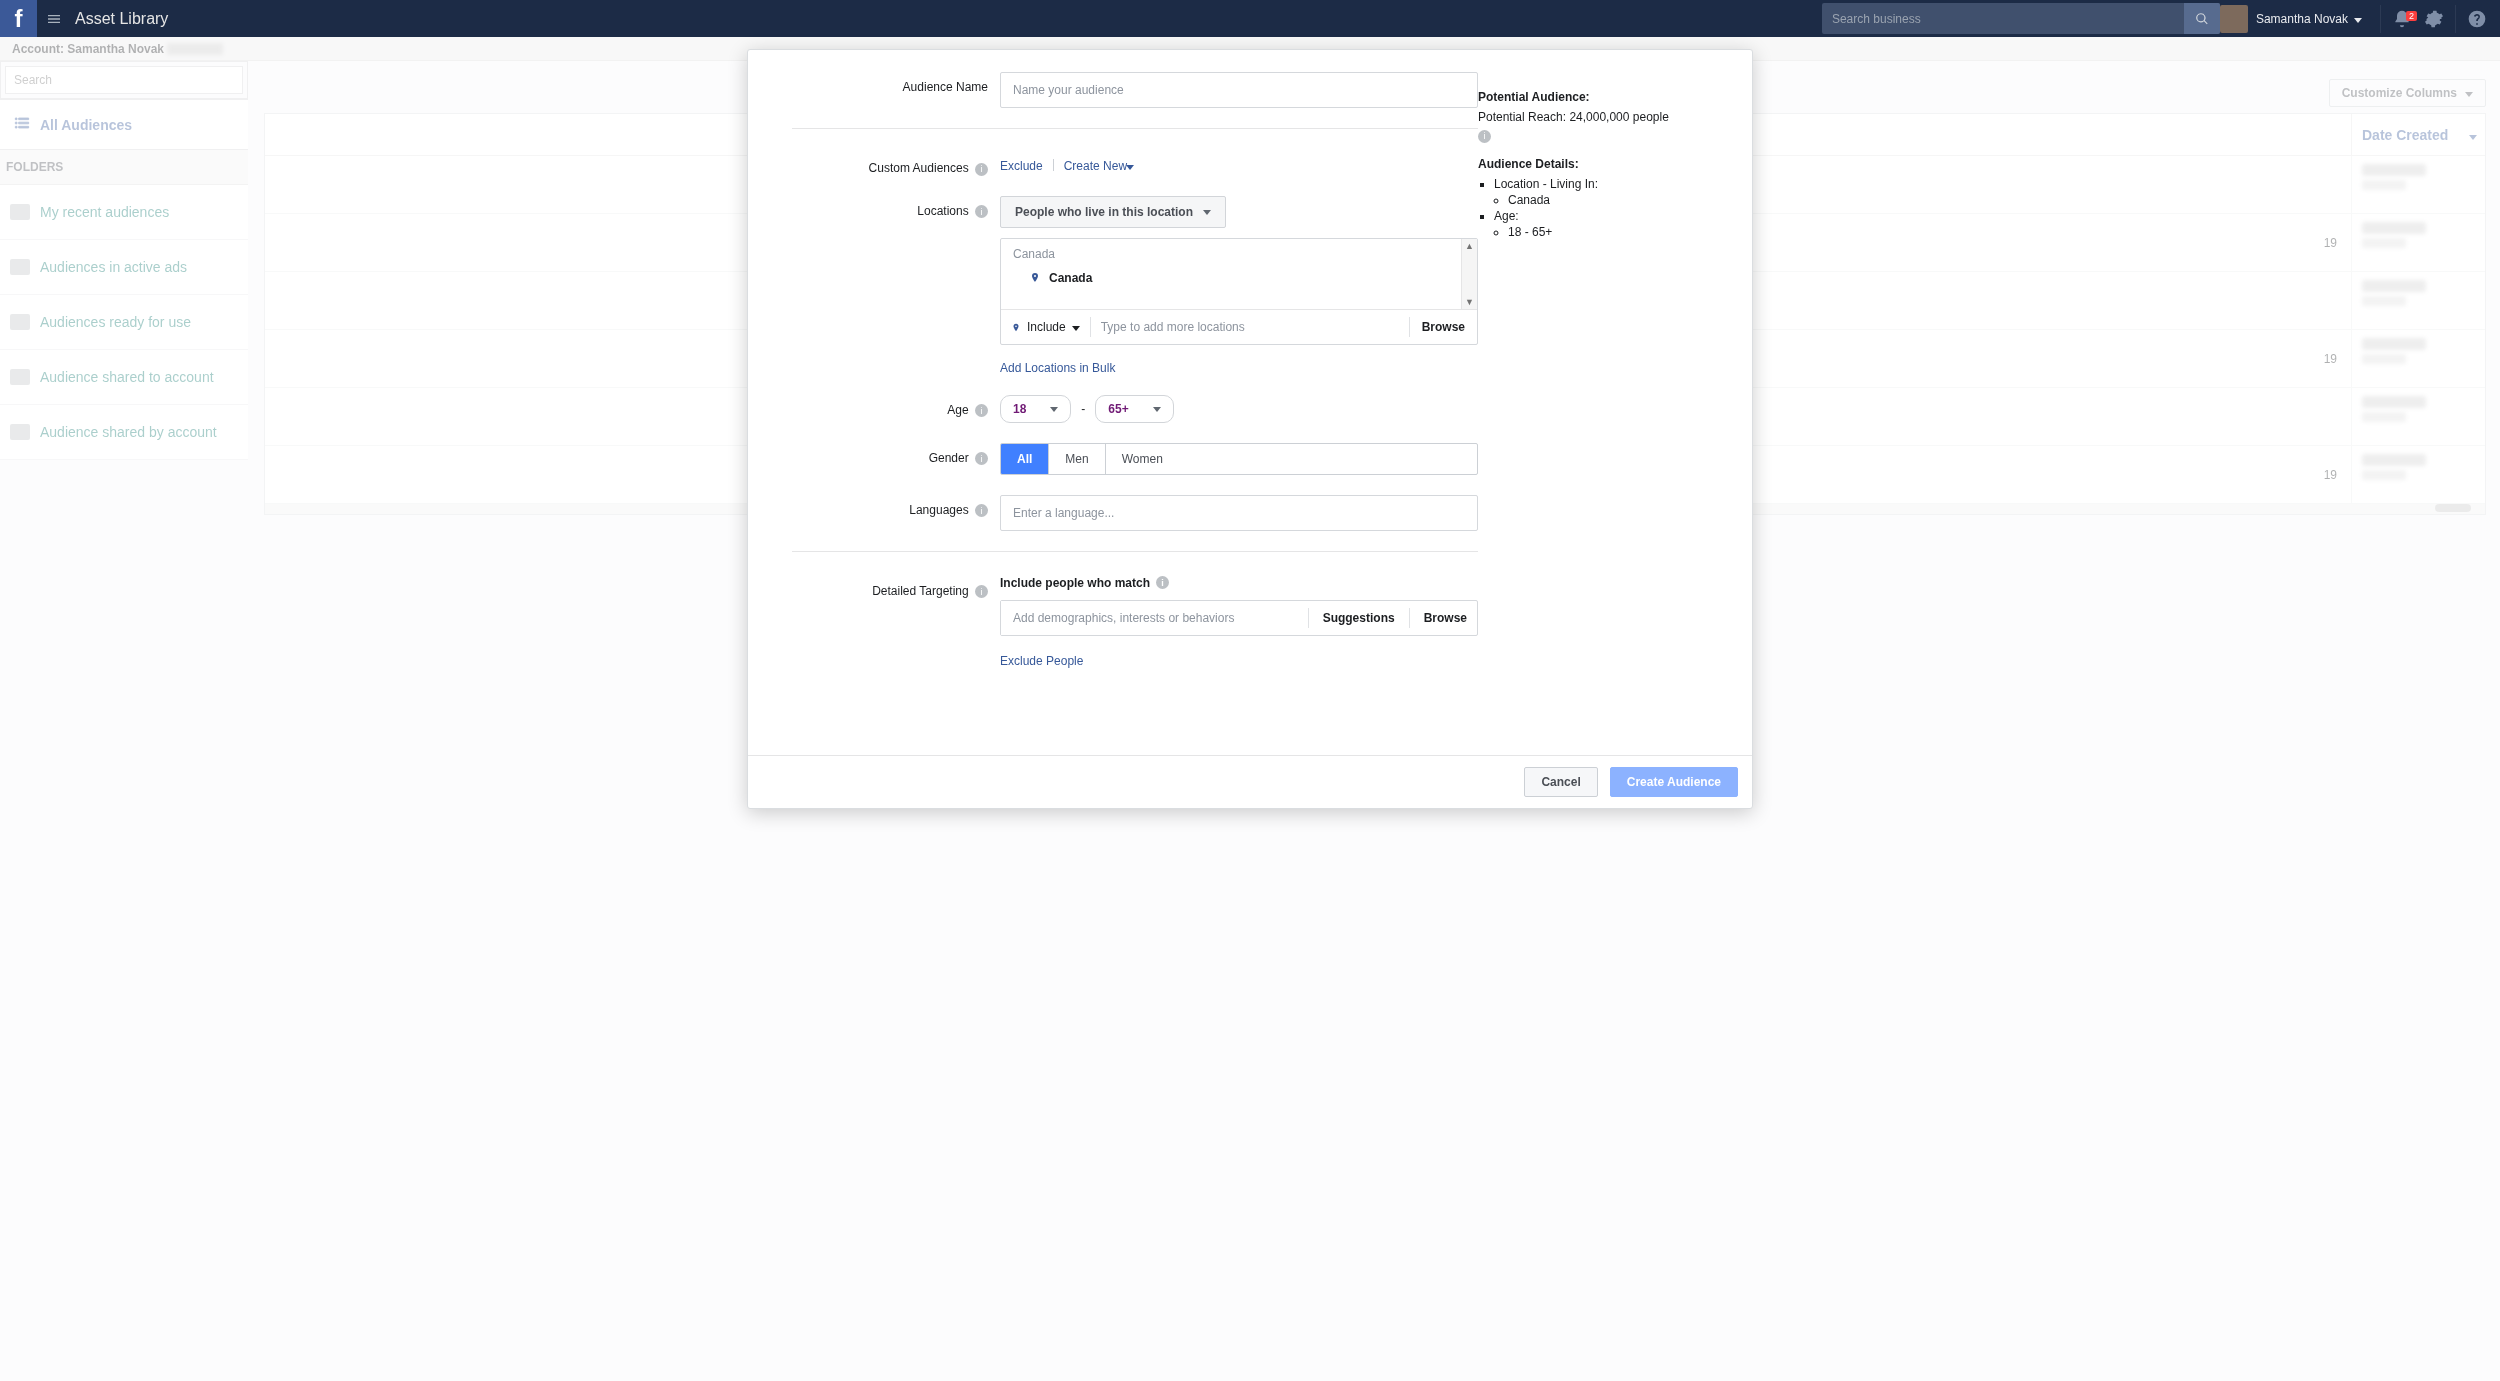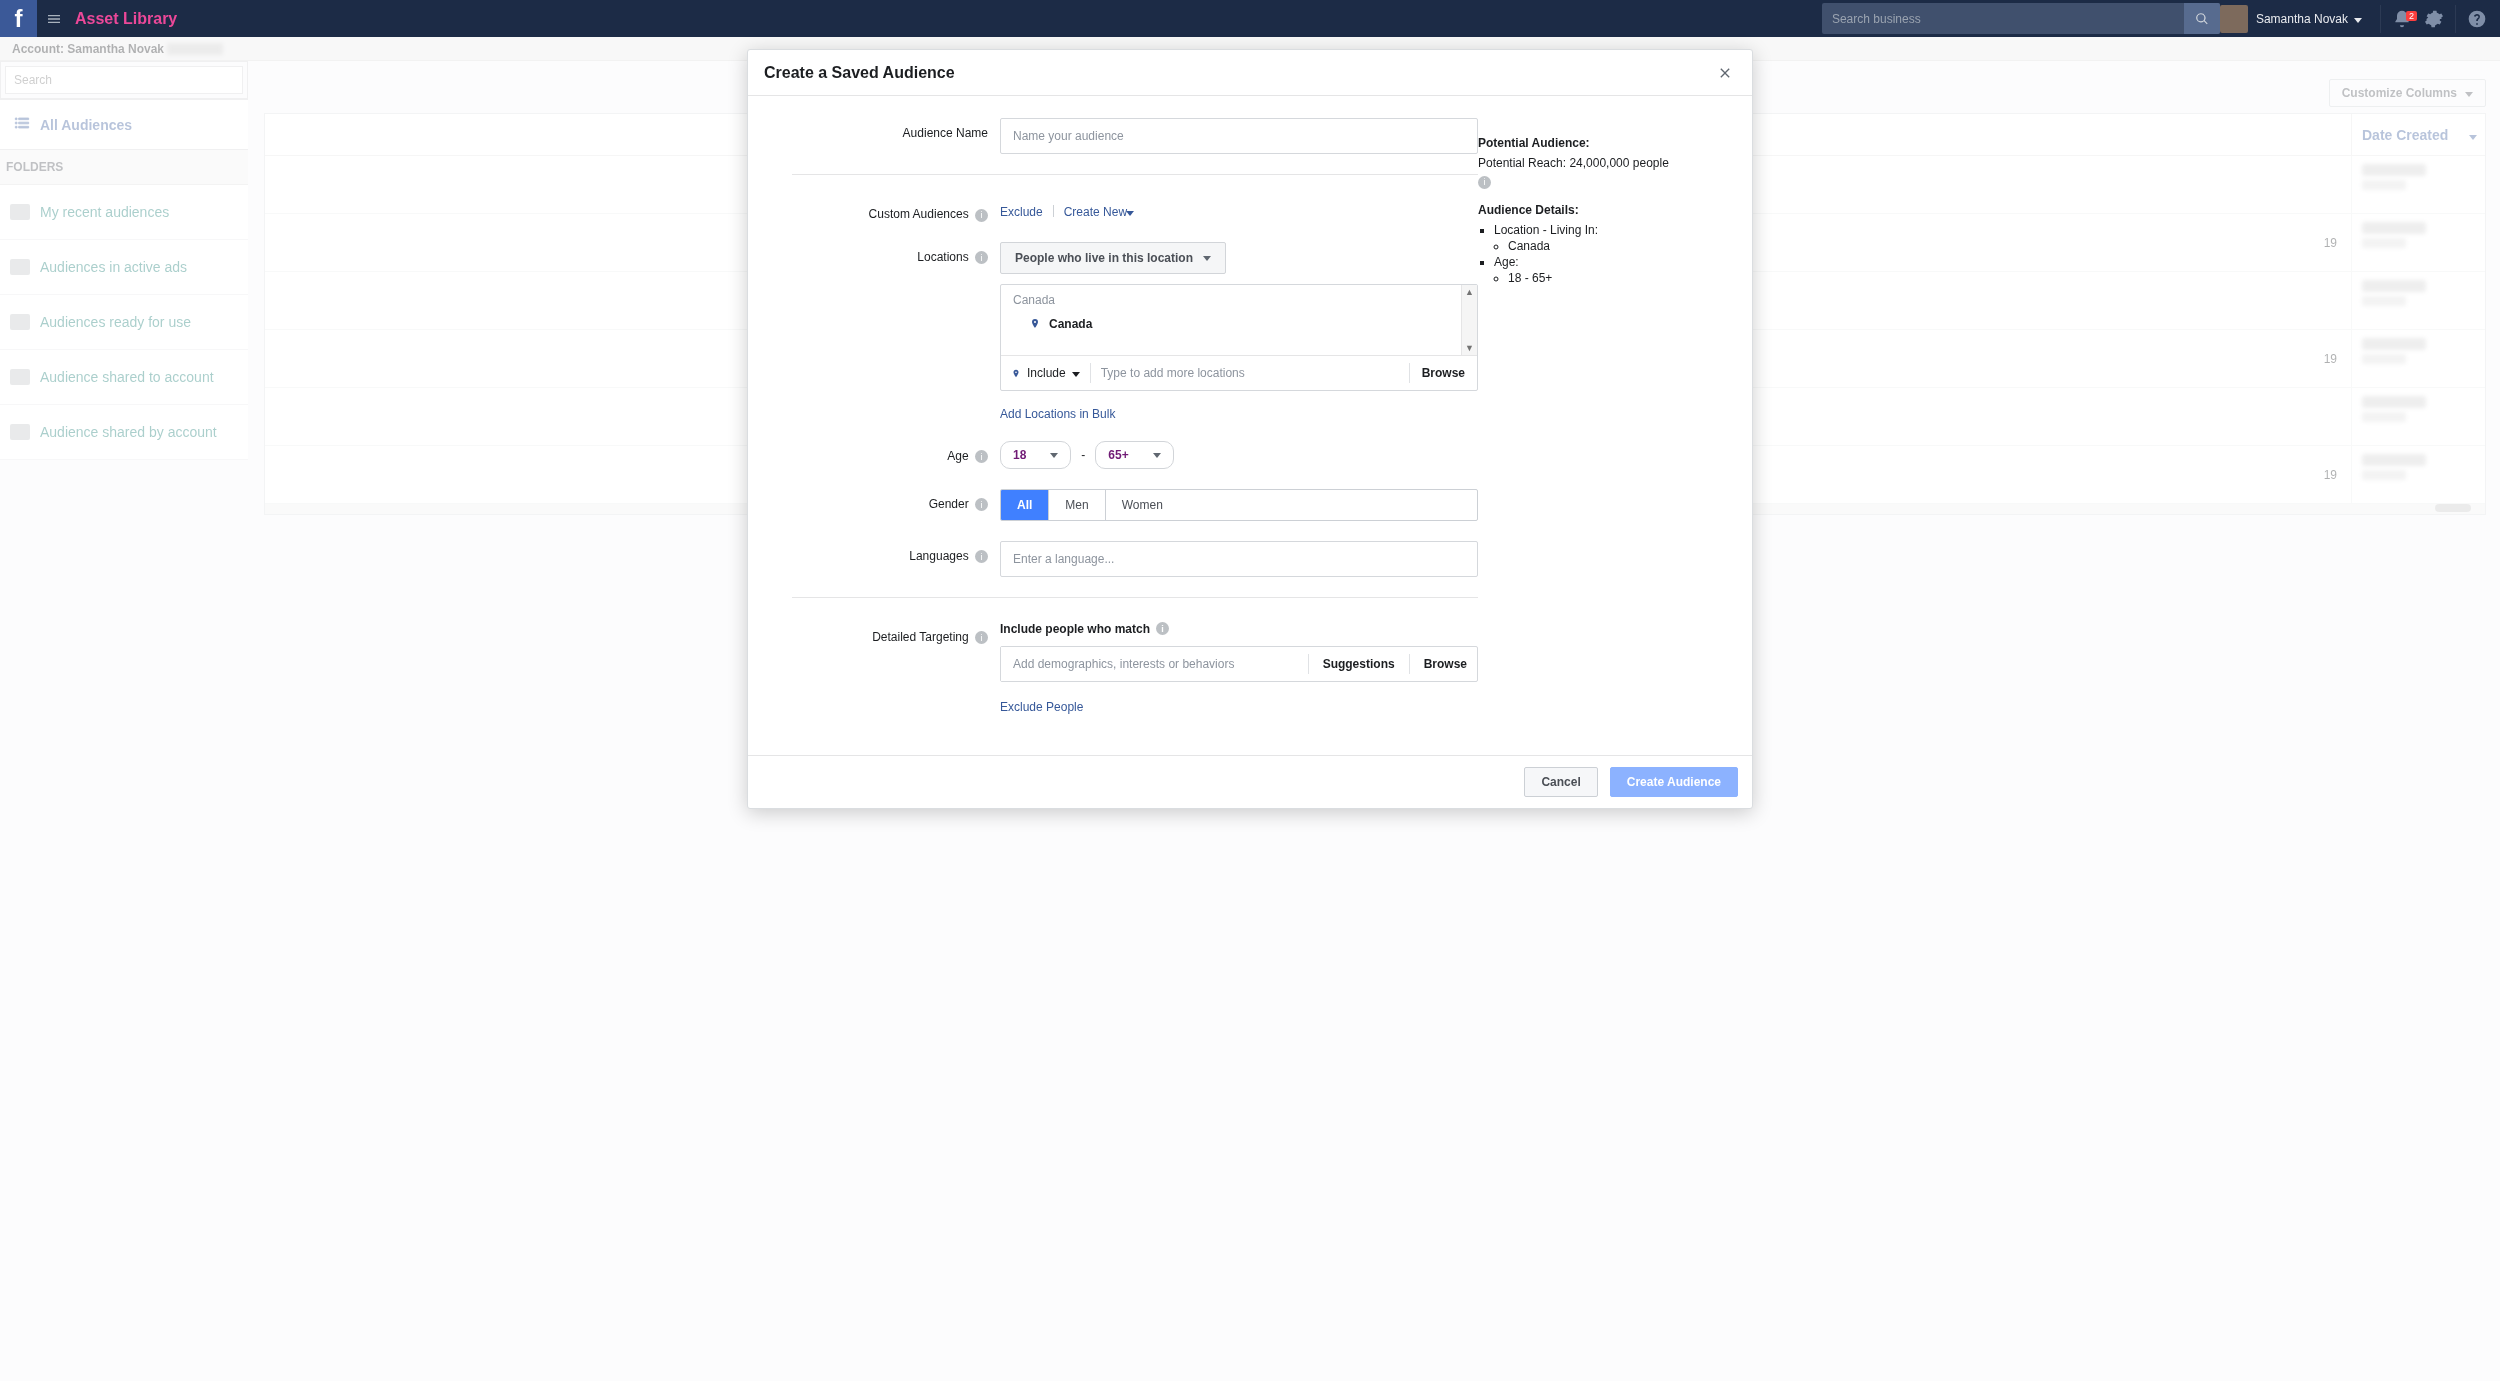--- a/index.html
+++ b/index.html
@@ -23,21 +23,21 @@
   .topnav .fb-logo {
     width: 37px; height: 37px;
     background: #3b5998;
     display:flex; align-items:center; justify-content:center;
     color:#fff; font-weight:bold; font-family:sans-serif; font-size:24px;
   }
   .topnav .hamburger {
     width: 34px; display:flex; align-items:center; justify-content:center; cursor:pointer;
   }
   .topnav .hamburger svg { width:16px; height:16px; fill:#a9b2bd; }
-  .topnav .brand { font-size:16px; color:#ec4899; margin-left:4px;font-weight:bold; }
+  .topnav .brand { font-size:16px; color:#e5e5e5; margin-left:4px; }
   .topnav .spacer { flex:1; }
   .topnav .search-wrap {
     display:flex; align-items:center; background:#40506d; border-radius:2px; height:31px; width:398px; 
   }
   .topnav .search-wrap input {
     flex:1; background:transparent; border:none; outline:none; color:#cfd4db; padding:0 10px; font-size:12px;height:100%;
   }
   .topnav .search-wrap input::placeholder{ color:#9aa3b0;}
   .topnav .search-wrap .search-btn {
     width:36px; height:31px; background:#576b8f; display:flex; align-items:center; justify-content:center; border-radius:0 2px 2px 0; cursor:pointer;
@@ -331,28 +331,20 @@
             <div class="thumb"></div>
           </div>
       </div>
     </div>
   </div>
 </div>
 
 <div class="overlay"></div>
 
 <div class="modal">
-  <div class="modal-header">
-    <h2>Create a Saved Audience</h2>
-    <div class="close">
-      <svg viewBox="0 0 24 24" width="16" height="16">
-          <path fill="#606770" d="M19 6.4L17.6 5 12 10.6 6.4 5 5 6.4 10.6 12 5 17.6 6.4 19 12 13.4 17.6 19 19 17.6 13.4 12z"></path>
-        </svg>
-    </div>
-  </div>
 
   <div class="modal-body">
     <div class="modal-scroll">
 
       <div style="display:flex;">
         <div style="flex:1;padding-left:44px;">
           <div class="form-row">
             <div class="label-col">Audience Name</div>
             <div class="field-col">
               <input class="text" placeholder="Name your audience" style="">

